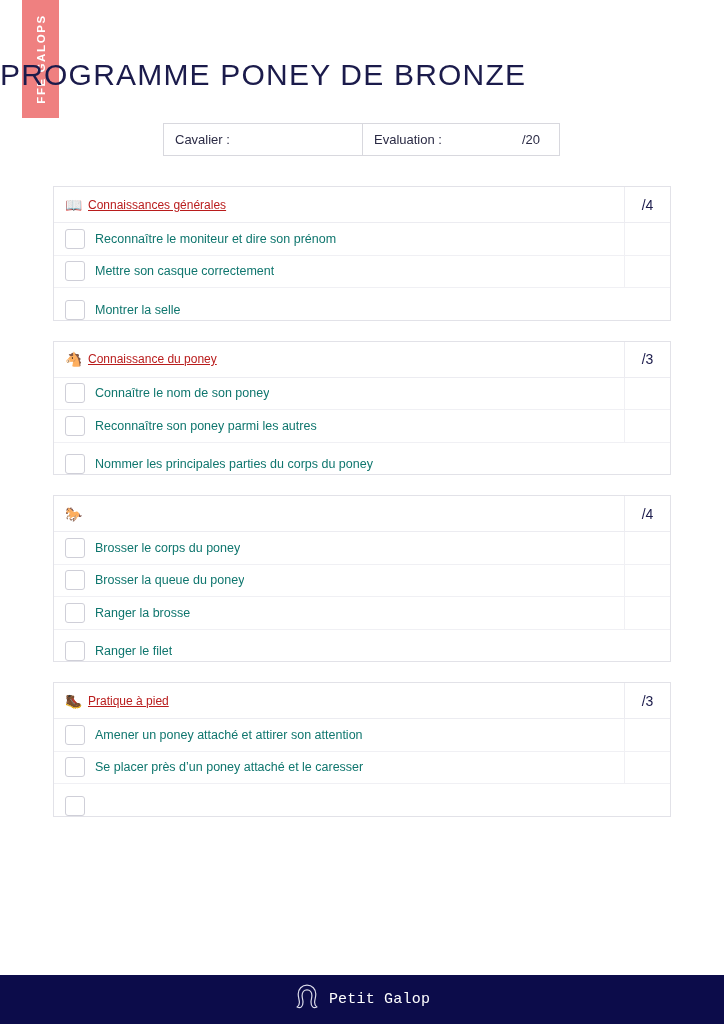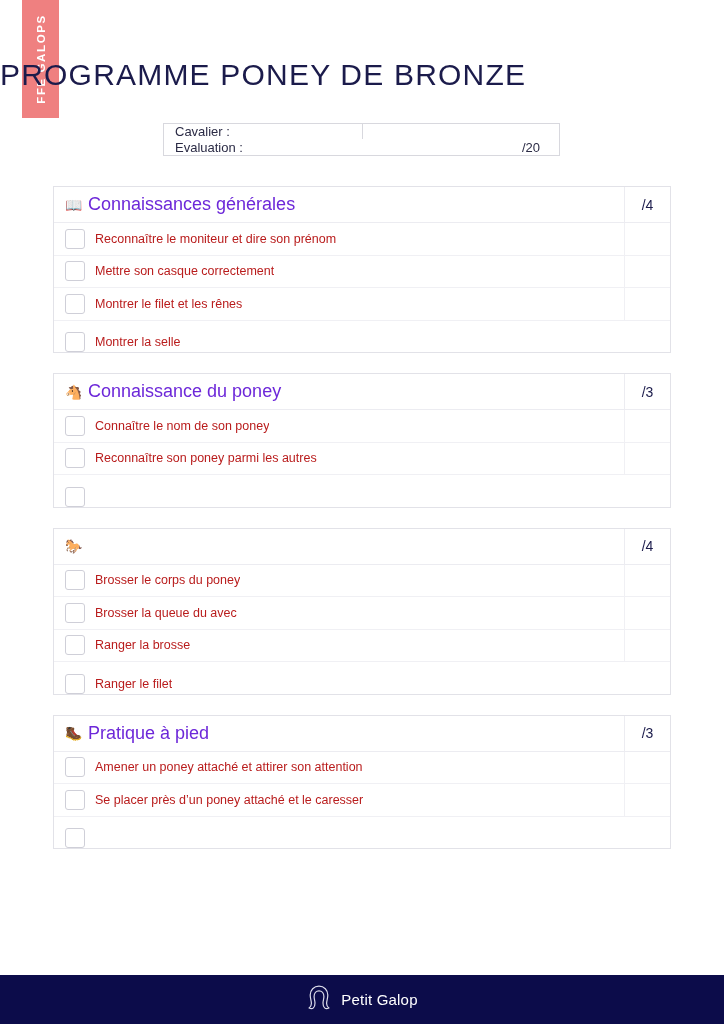--- a/index.html
+++ b/index.html
@@ -56,21 +56,20 @@
   .info-table {
     position: absolute;
     left: 163px;
     top: 123px;
     width: 397px;
     height: 33px;
     display: flex;
     border: 1px solid #d8d8de;
     box-sizing: border-box;
     background: #ffffff;
-    flex-direction: column;
   }
   .info-cell {
     box-sizing: border-box;
     display: flex;
     align-items: center;
     padding: 0 11px;
     font-size: 13px;
     color: #2b2b45;
   }
   .info-cell.rider {
@@ -115,24 +114,25 @@
     min-width: 0;
   }
   .sec-icon {
     font-size: 14px;
     line-height: 1;
     display: inline-block;
     width: 16px;
     text-align: center;
   }
   .sec-name {
-    color: #6d28d9;
-    font-size: 18px;
+    color: #b91c1c;
+    font-size: 12px;
     font-weight: 400;
     white-space: nowrap;
+    text-decoration: underline;
   }
   .card-head-score {
     width: 46px;
     border-left: 1px solid #ececf1;
     box-sizing: border-box;
     display: flex;
     align-items: center;
     justify-content: center;
     color: #1b1b4b;
     font-size: 14px;
@@ -161,21 +161,21 @@
   .checkbox {
     width: 20px;
     height: 20px;
     border: 1px solid #cfcfd8;
     border-radius: 3px;
     background: #ffffff;
     box-sizing: border-box;
     flex: 0 0 auto;
   }
   .row-label {
-    color: #b91c1c;
+    color: #0f766e;
     font-size: 12.5px;
     white-space: nowrap;
     overflow: hidden;
     text-overflow: ellipsis;
   }
   .row-score {
     width: 46px;
     border-left: 1px solid #f0f0f4;
     box-sizing: border-box;
     flex: 0 0 auto;
@@ -186,20 +186,21 @@
     position: absolute;
     left: 0;
     right: 0;
     bottom: 0;
     height: 49px;
     background: #0c0c4a;
     display: flex;
     align-items: center;
     justify-content: center;
     gap: 9px;
+    font-family: Liberation Mono, monospace;
   }
   .footer-logo {
     display: block;
   }
   .footer-text {
     color: #ffffff;
     font-size: 15px;
     letter-spacing: 0.2px;
   }
 </style>
@@ -241,27 +242,20 @@
       <div class="row">
         <div class="row-main">
           <span class="checkbox"></span>
           <span class="row-label">Mettre son casque correctement</span>
         </div>
         <div class="row-score"></div>
       </div>
       <div class="row">
         <div class="row-main">
           <span class="checkbox"></span>
-          <span class="row-label">Montrer le filet et les rênes</span>
-        </div>
-        <div class="row-score"></div>
-      </div>
-      <div class="row">
-        <div class="row-main">
-          <span class="checkbox"></span>
           <span class="row-label">Montrer la selle</span>
         </div>
         <div class="row-score"></div>
       </div>
     </div>
     <div class="card">
       <div class="card-head">
         <div class="card-head-title">
           <span class="sec-icon">🐴</span>
           <span class="sec-name">Connaissance du poney</span>
@@ -278,20 +272,21 @@
       <div class="row">
         <div class="row-main">
           <span class="checkbox"></span>
           <span class="row-label">Reconnaître son poney parmi les autres</span>
         </div>
         <div class="row-score"></div>
       </div>
       <div class="row">
         <div class="row-main">
           <span class="checkbox"></span>
+          <span class="row-label">Nommer les principales parties du corps du poney</span>
         </div>
         <div class="row-score"></div>
       </div>
     </div>
     <div class="card">
       <div class="card-head">
         <div class="card-head-title">
           <span class="sec-icon">🐎</span>
         </div>
         <div class="card-head-score">/4</div>
@@ -299,21 +294,21 @@
       <div class="row">
         <div class="row-main">
           <span class="checkbox"></span>
           <span class="row-label">Brosser le corps du poney</span>
         </div>
         <div class="row-score"></div>
       </div>
       <div class="row">
         <div class="row-main">
           <span class="checkbox"></span>
-          <span class="row-label">Brosser la queue du avec</span>
+          <span class="row-label">Brosser la queue du poney</span>
         </div>
         <div class="row-score"></div>
       </div>
       <div class="row">
         <div class="row-main">
           <span class="checkbox"></span>
           <span class="row-label">Ranger la brosse</span>
         </div>
         <div class="row-score"></div>
       </div>

